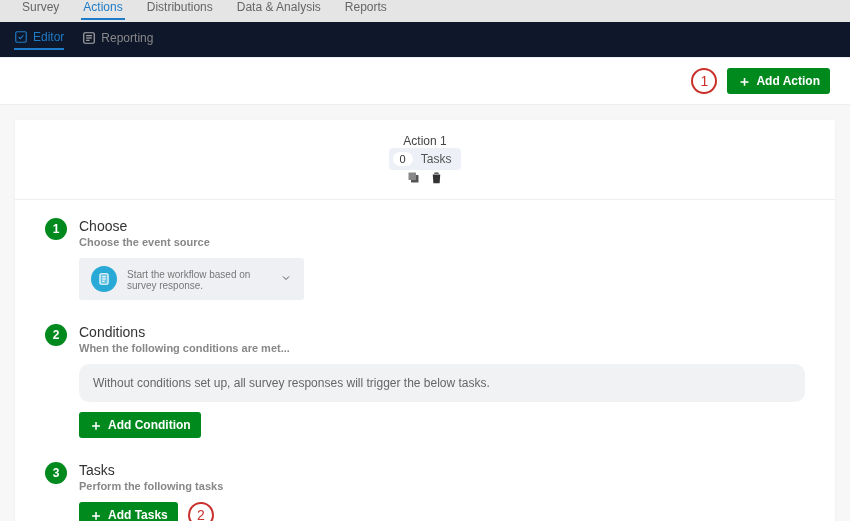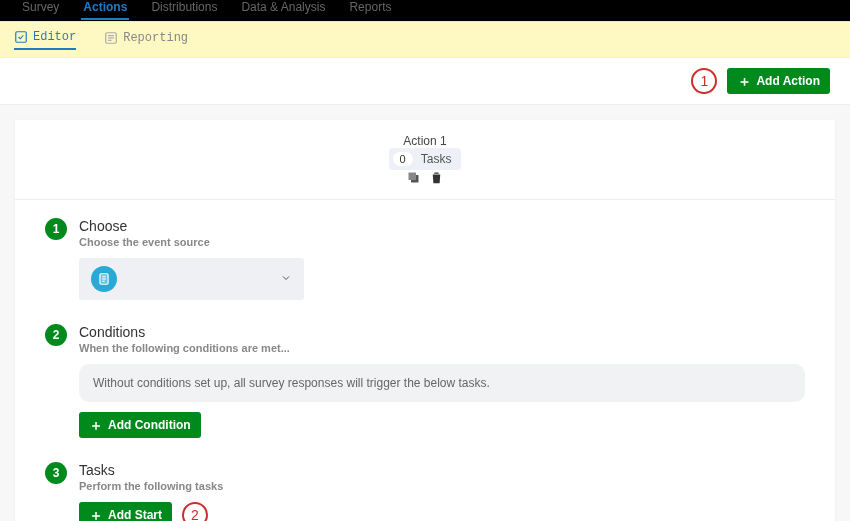--- a/index.html
+++ b/index.html
@@ -8,44 +8,43 @@
       background: #f7f7f7;
       width: 850px;
       font-size: 13px;
       color: #222;
     }
     .topnav {
       display: flex;
       gap: 20px;
       padding: 0 20px;
       border-bottom: 1px solid #e5e5e5;
-      background: #000000;
+      background: #e5e5e5;
       height: 22px;
       align-items: flex-start;
     }
     .topnav-item {
       font-size: 12px;
       color: #666;
       cursor: pointer;
       padding: 0 2px 4px 2px;
     }
     .topnav-item.active {
       color: #1e7bc7;
-      font-weight: 700;
+      font-weight: 400;
       border-bottom: 2px solid #1e7bc7;
     }
     .subnav {
       display: flex;
-      gap: 28px;
+      gap: 18px;
       padding: 10px 14px 10px 14px;
-      background: #fef9c3;
+      background: #0f172a;
       border-bottom: 1px solid #eee;
       height: 36px;
       align-items: center;
-      font-family: Liberation Mono, monospace;
     }
     .subnav-item {
       display: flex;
       align-items: center;
       gap: 5px;
       font-size: 12px;
       color: #888;
       cursor: pointer;
       padding-bottom: 4px;
     }
@@ -291,20 +290,21 @@
       <div class="event-icon">
         <svg width="14" height="14" viewBox="0 0 24 24" fill="#fff">
             <rect x="5" y="3" width="14" height="18" rx="2" fill="#fff" opacity="0.3"></rect>
             <rect x="5" y="3" width="14" height="18" rx="2" fill="none" stroke="#fff" stroke-width="2"></rect>
             <line x1="9" y1="8" x2="15" y2="8" stroke="#fff" stroke-width="2"></line>
             <line x1="9" y1="12" x2="15" y2="12" stroke="#fff" stroke-width="2"></line>
             <line x1="9" y1="16" x2="13" y2="16" stroke="#fff" stroke-width="2"></line>
           </svg>
       </div>
       <div class="event-text">
+        <div class="event-desc">Start the workflow based on survey response.</div>
       </div>
       <span class="chevron">
         <svg width="12" height="12" viewBox="0 0 24 24" fill="none" stroke="#555" stroke-width="2">
             <polyline points="6 9 12 15 18 9"></polyline>
           </svg>
       </span>
     </div>
   </div>
 
   <div class="section" style="padding-top:6px;">
@@ -328,18 +328,18 @@
     <div class="section-row">
       <div class="step-badge">3</div>
       <div>
         <div class="section-title">Tasks</div>
         <div class="section-sub">Perform the following tasks</div>
       </div>
     </div>
     <div class="btn-row">
       <button class="btn-green">
         <span class="plus">＋</span>
-        <span>Add Start</span>
+        <span>Add Tasks</span>
       </button>
       <span class="callout">2</span>
     </div>
   </div>
 </div>
 
 </body></html>

